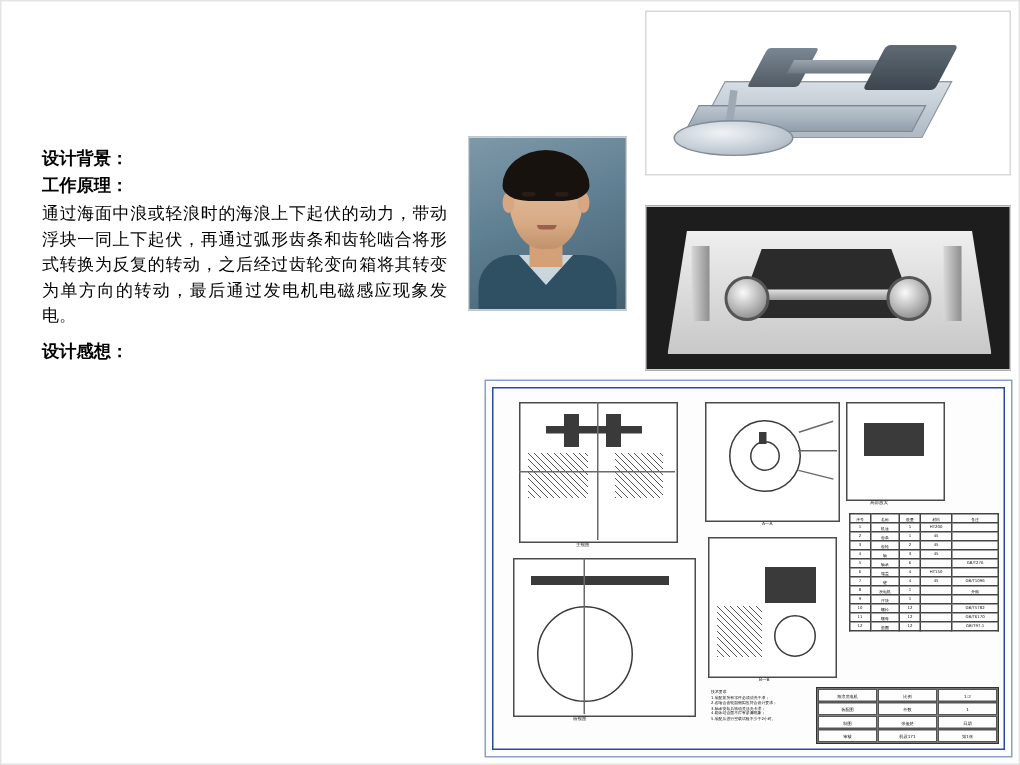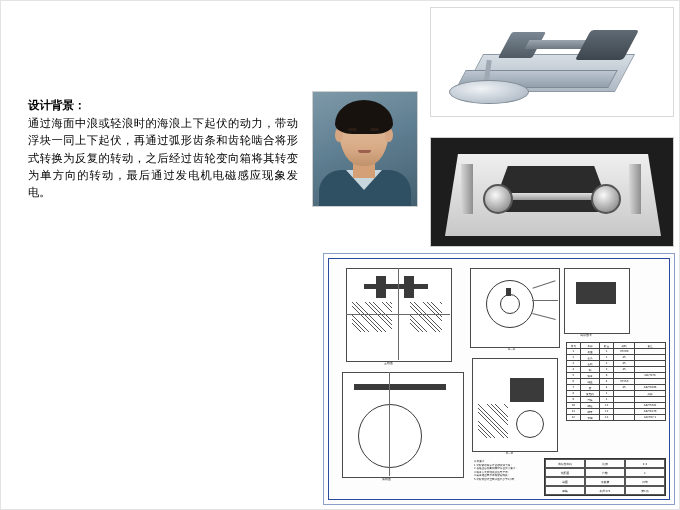--- a/index.html
+++ b/index.html
@@ -388,22 +388,24 @@
 </style>
 </head>
 <body>
 
 <div class="page">
 
 
   <div class="textcol">
     <p class="sec-head">设计背景：</p>
 
+    <p class="sec-head">工作原理：</p>
     <p class="sec-body">通过海面中浪或轻浪时的海浪上下起伏的动力，带动浮块一同上下起伏，再通过弧形齿条和齿轮啮合将形式转换为反复的转动，之后经过齿轮变向箱将其转变为单方向的转动，最后通过发电机电磁感应现象发电。</p>
 
+    <p class="sec-head">设计感想：</p>
   </div>
 
   <div class="photo">
     <div class="bg"></div>
     <div class="body"></div>
     <div class="collar"></div>
     <div class="neck"></div>
     <div class="face"></div>
     <div class="ear-l"></div>
     <div class="ear-r"></div>

